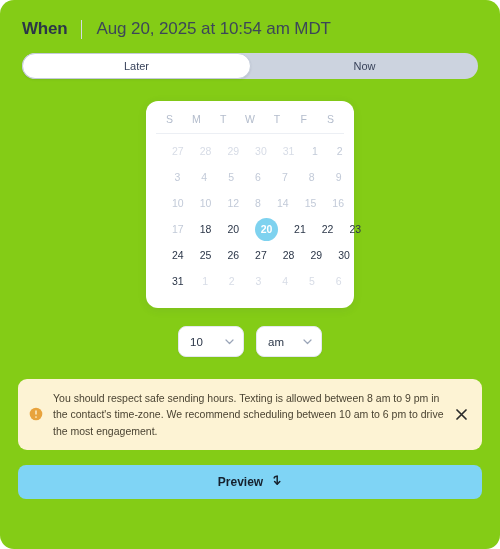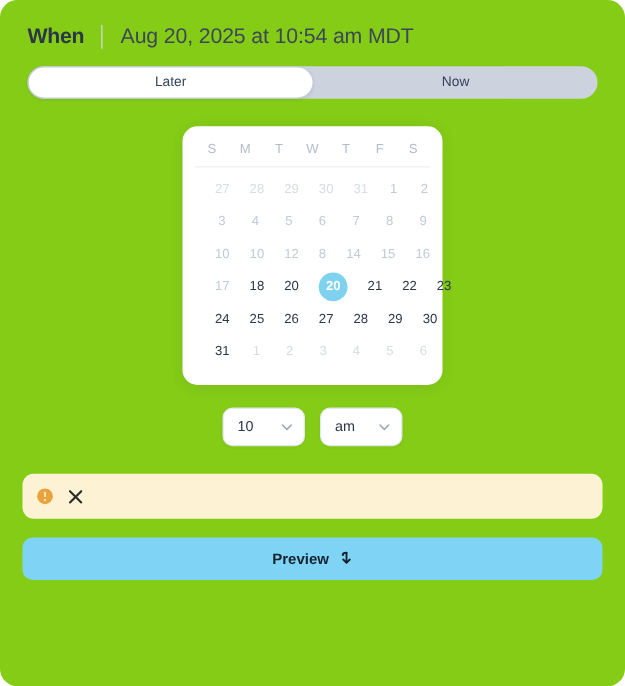--- a/index.html
+++ b/index.html
@@ -328,20 +328,21 @@
   </div>
 
   <div class="banner">
     <div class="banner-icon">
       <svg width="14" height="14" viewBox="0 0 14 14">
         <circle cx="7" cy="7" r="6.3" fill="#e8a33d"></circle>
         <rect x="6.3" y="3.3" width="1.4" height="4.4" rx="0.7" fill="#fdf3d4"></rect>
         <circle cx="7" cy="10" r="0.85" fill="#fdf3d4"></circle>
       </svg>
     </div>
+    <div class="banner-text">You should respect safe sending hours. Texting is allowed between 8 am to 9 pm in the contact's time-zone. We recommend scheduling between 10 am to 6 pm to drive the most engagement.</div>
     <div class="banner-close">
       <svg width="11" height="11" viewBox="0 0 11 11" fill="none">
         <path d="M1 1L10 10M10 1L1 10" stroke="currentColor" stroke-width="1.7" stroke-linecap="round"></path>
       </svg>
     </div>
   </div>
 
   <button class="preview-btn">
     <span>Preview</span>
     <span style="display:flex;">

